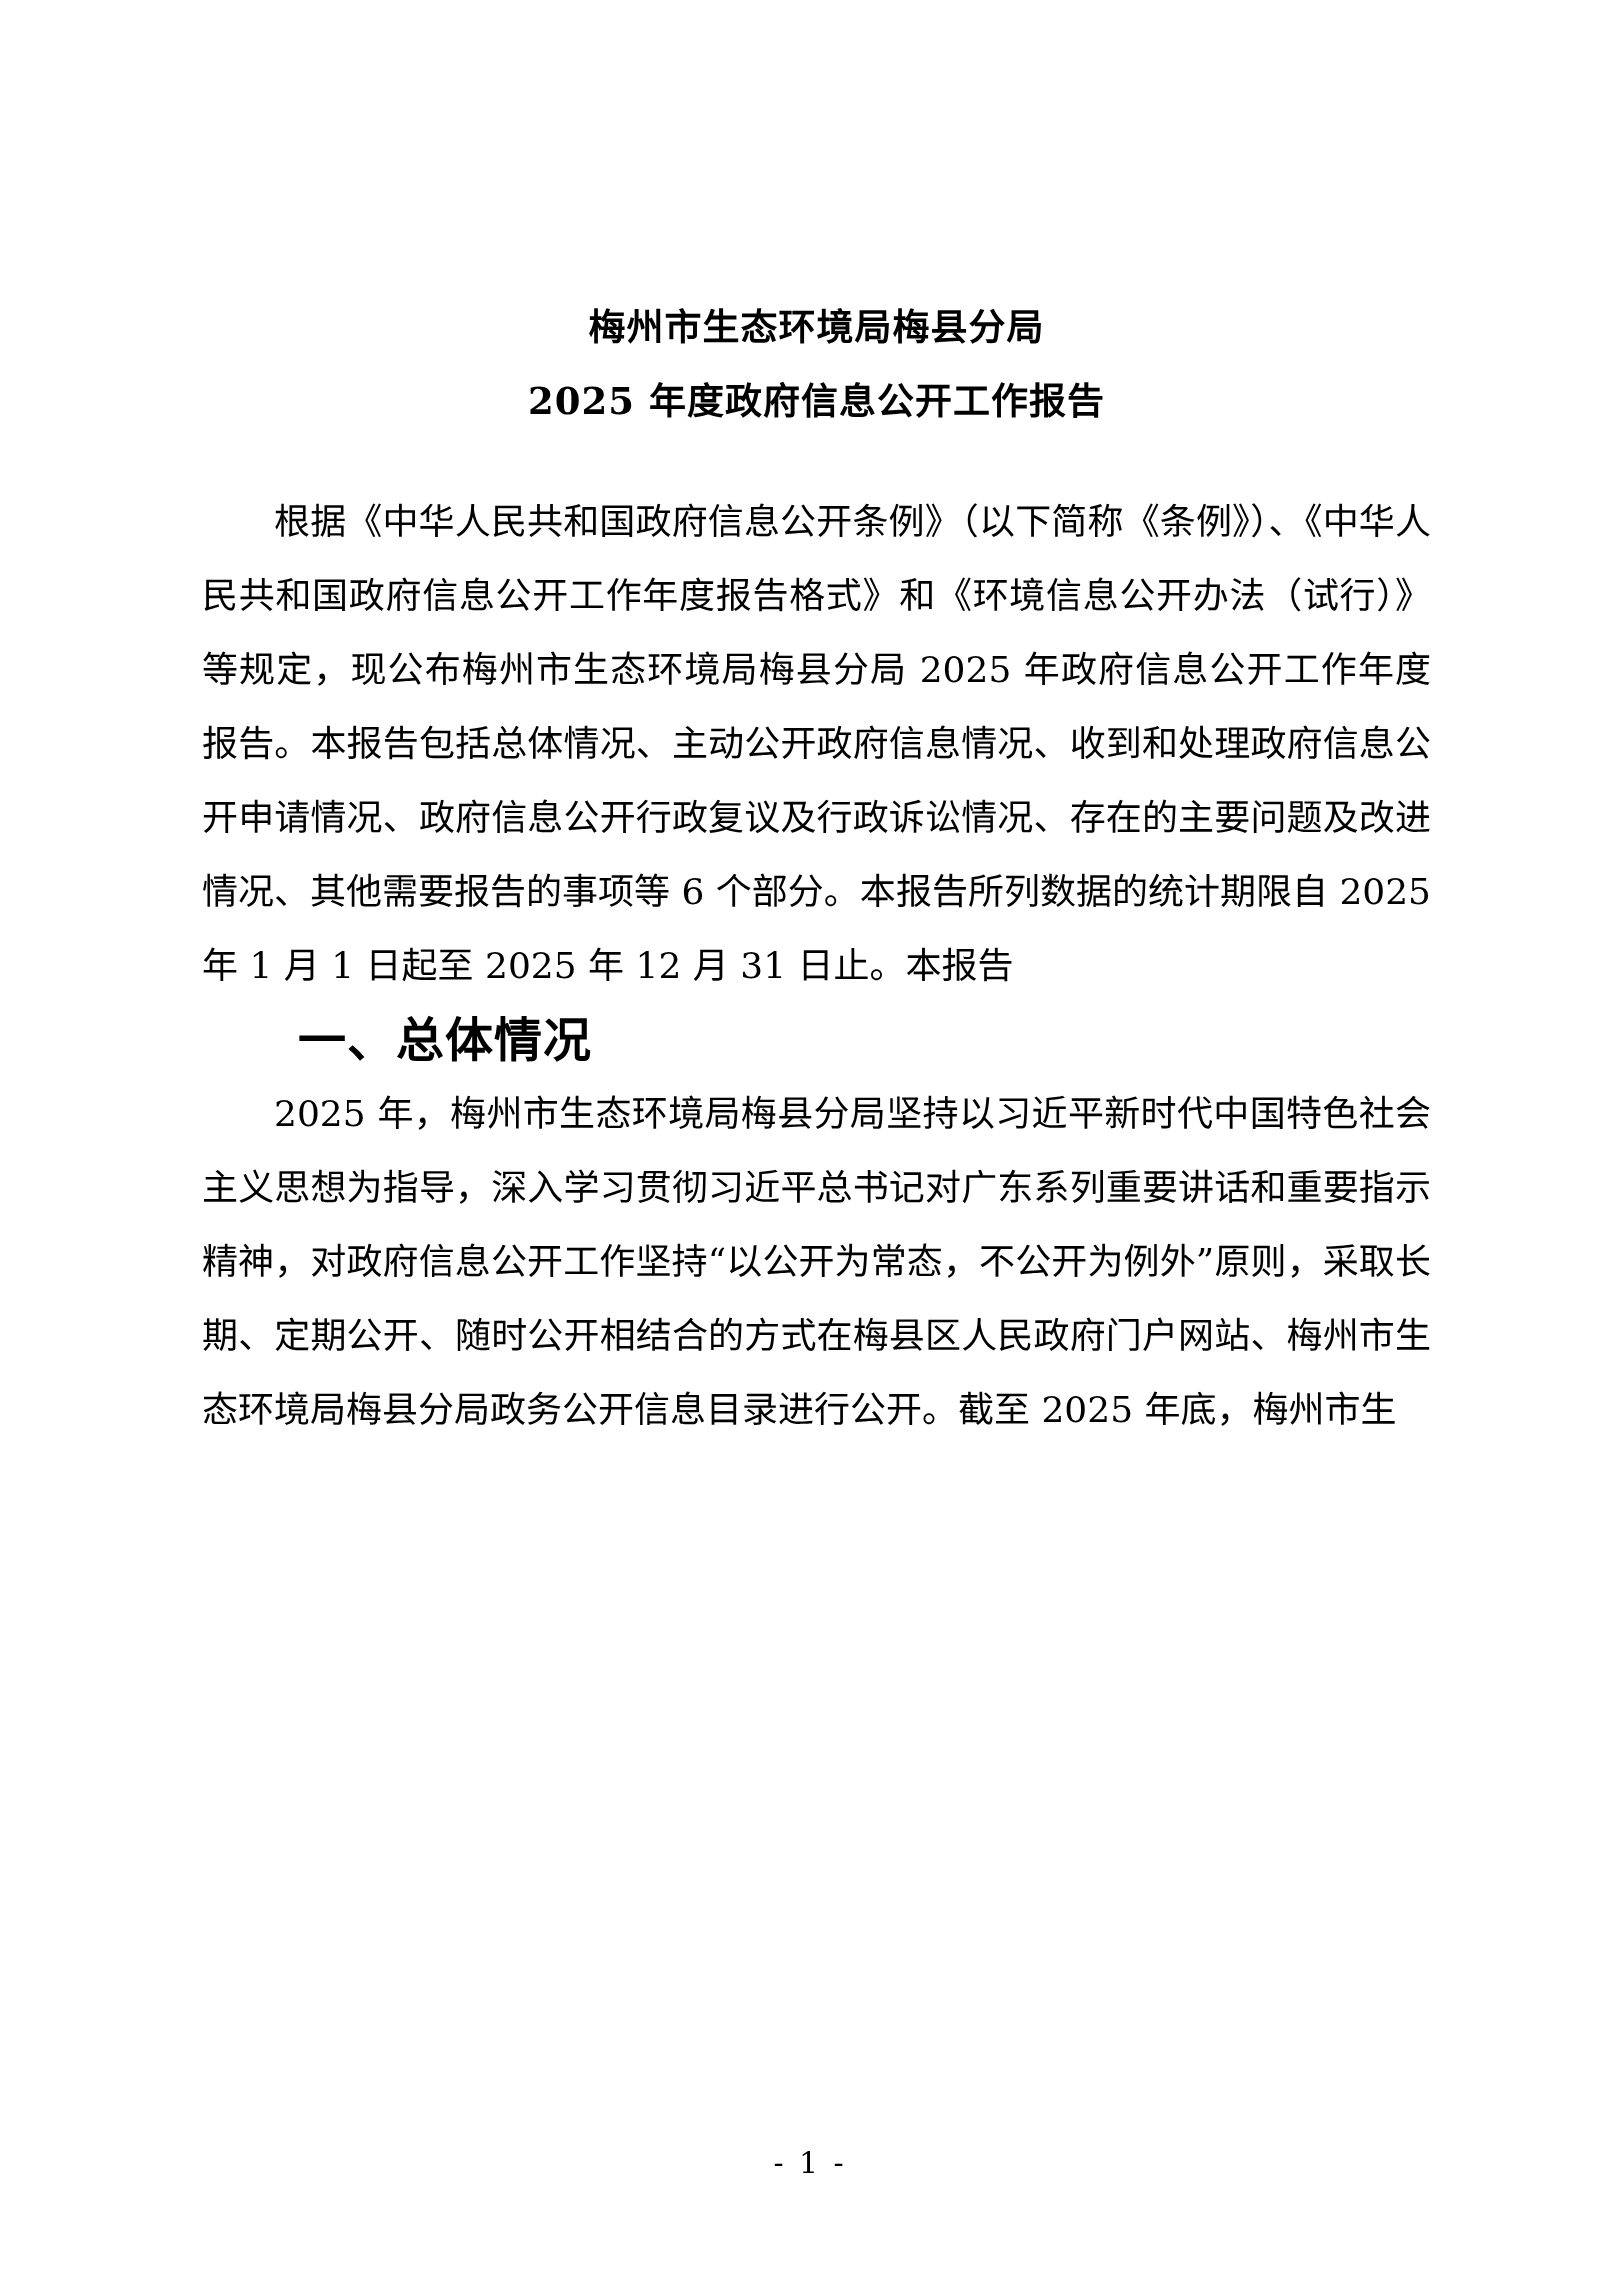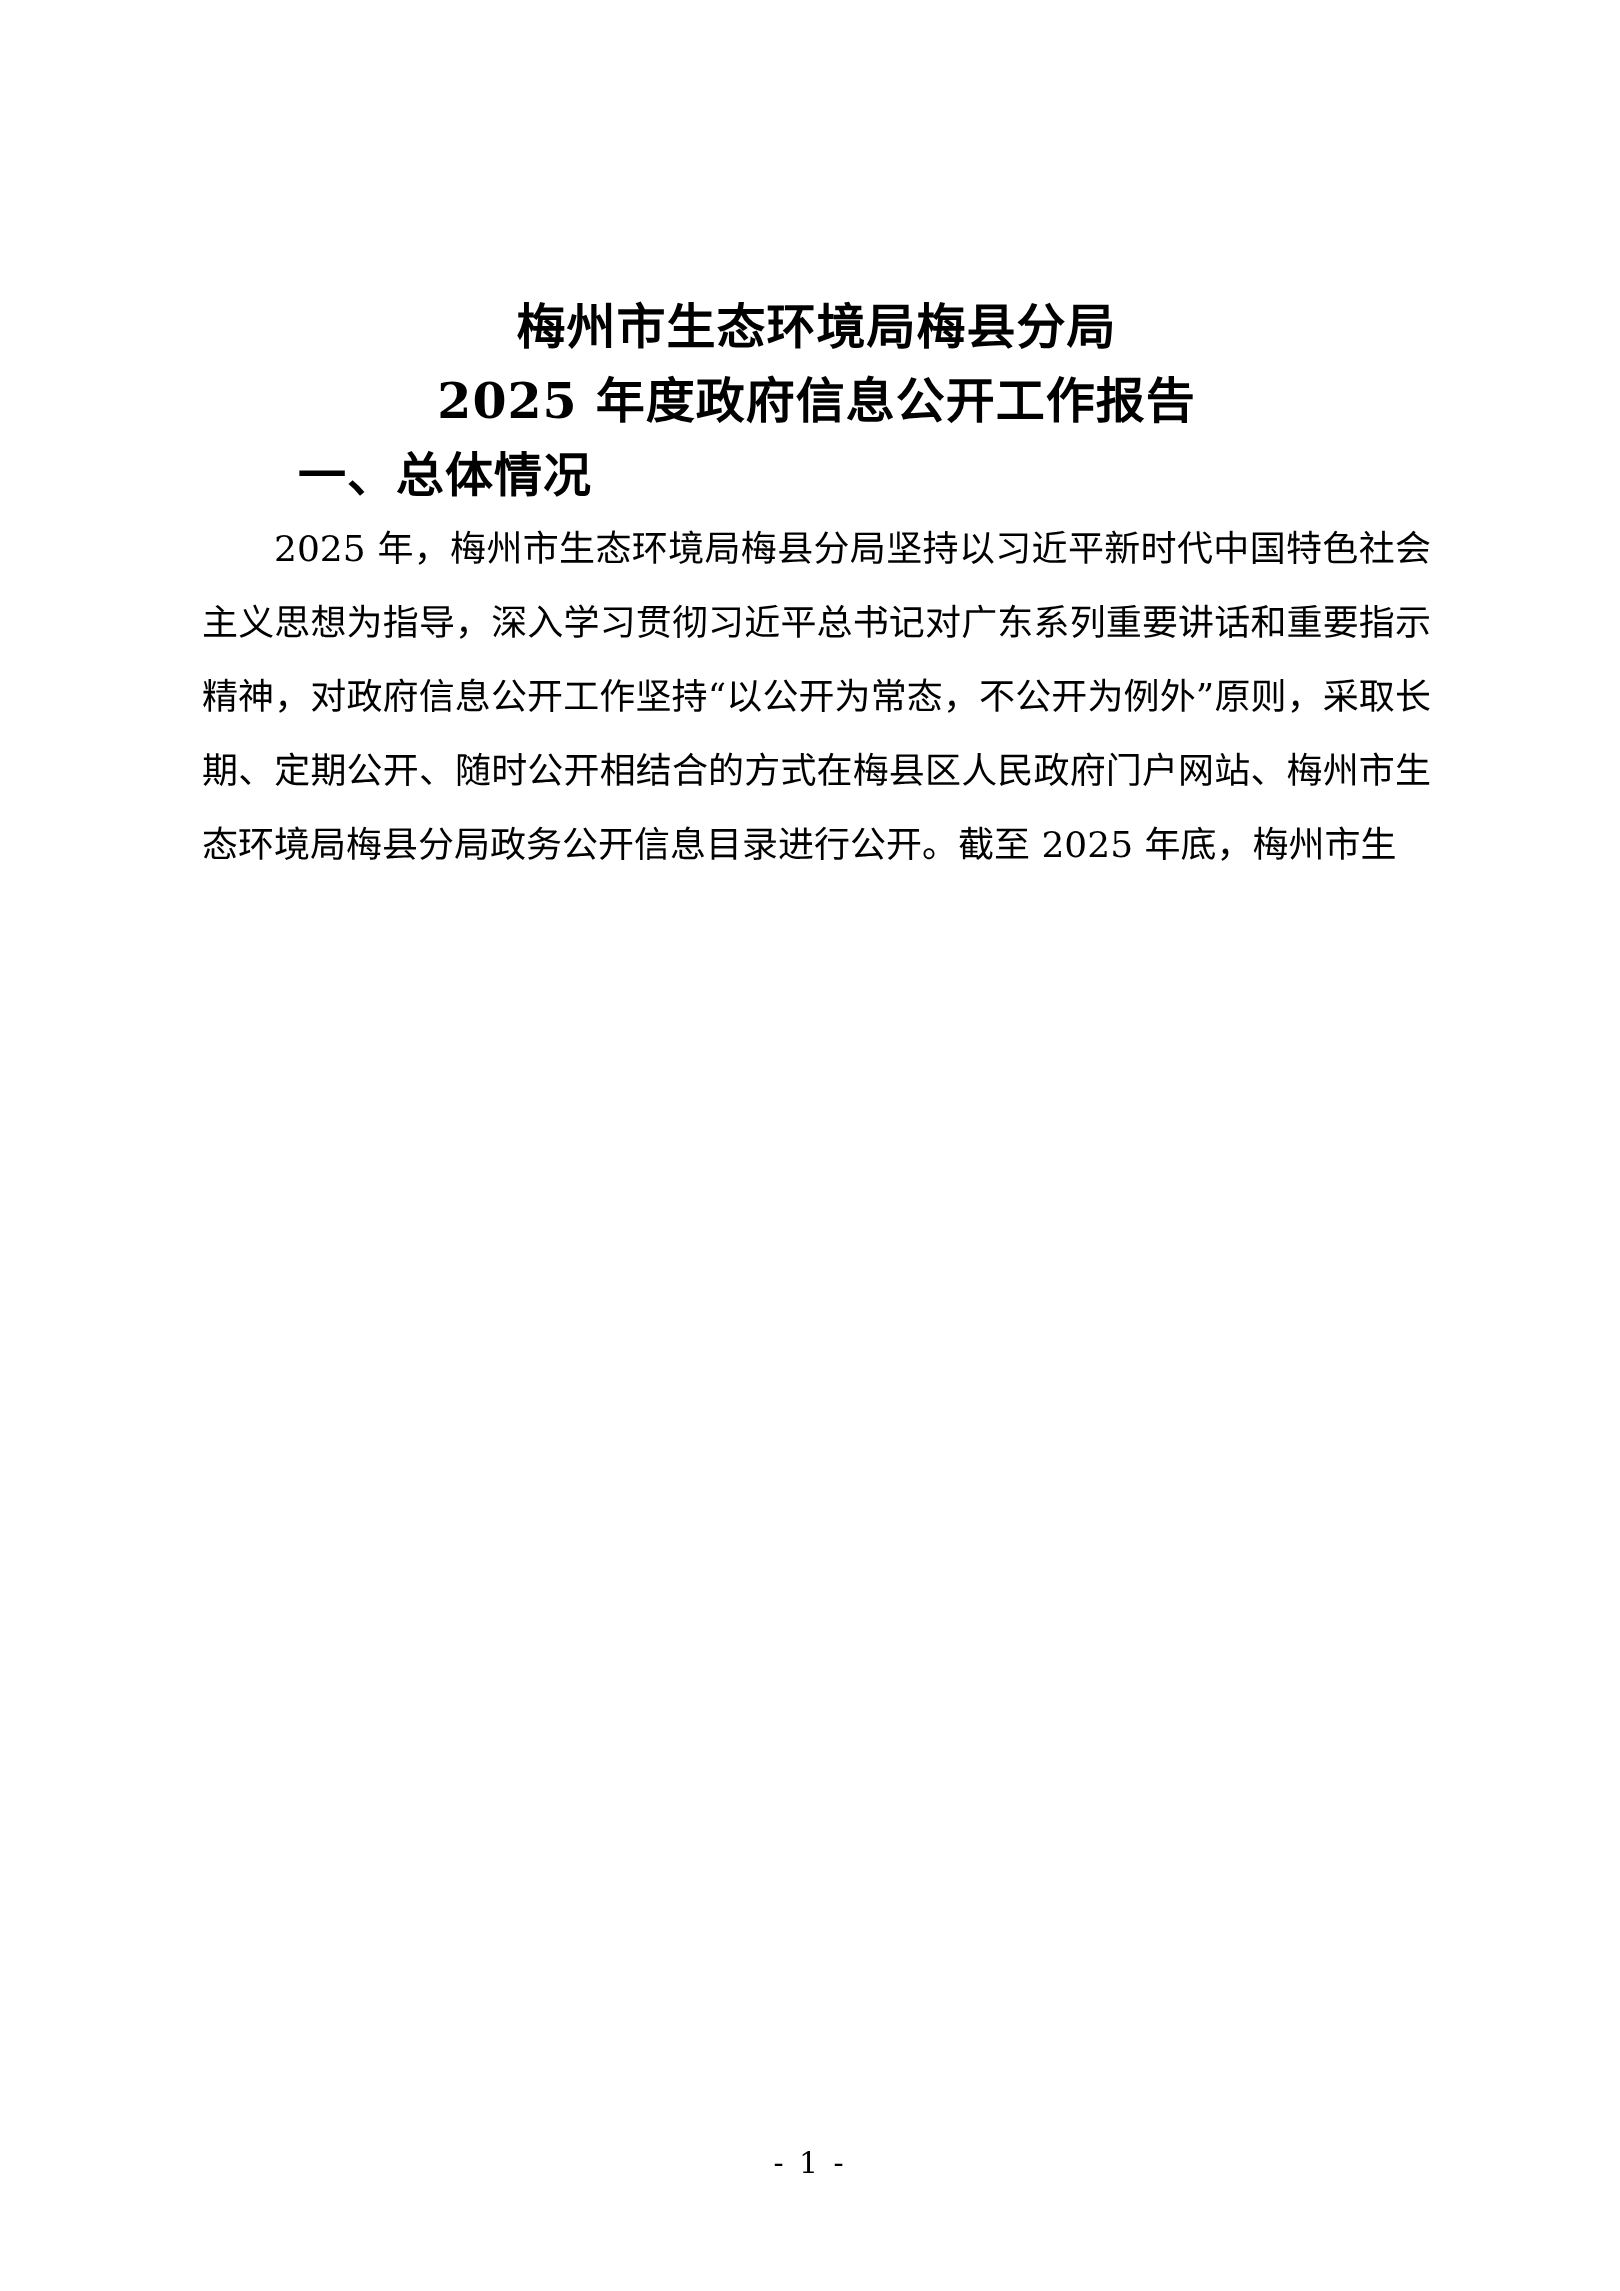--- a/index.html
+++ b/index.html
@@ -26,21 +26,21 @@
     position: absolute;
     left: 202px;
     top: 0;
     width: 1229px;
   }
   .doc-title {
     margin: 0;
     padding: 0;
     text-align: center;
     font-weight: 700;
-    font-size: 49px;
+    font-size: 37px;
     line-height: 74px;
     letter-spacing: 1px;
     font-family: "DejaVu Serif", "Liberation Serif", serif;
   }
   .doc-title .title-line {
     display: block;
     white-space: nowrap;
   }
   .title-block {
     padding-top: 290px;
@@ -100,20 +100,21 @@
 
 <div class="page">
 
   <div class="content">
 
     <h1 class="doc-title title-block">
       <span class="title-line">梅州市生态环境局梅县分局</span>
       <span class="title-line">2025 年度政府信息公开工作报告</span>
     </h1>
 
+    <p class="para indent first-para">根据《中华人民共和国政府信息公开条例》（以下简称《条例》）、《中华人民共和国政府信息公开工作年度报告格式》和《环境信息公开办法（试行）》等规定，现公布梅州市生态环境局梅县分局 2025 年政府信息公开工作年度报告。本报告包括总体情况、主动公开政府信息情况、收到和处理政府信息公开申请情况、政府信息公开行政复议及行政诉讼情况、存在的主要问题及改进情况、其他需要报告的事项等 6 个部分。本报告所列数据的统计期限自 2025 年 1 月 1 日起至 2025 年 12 月 31 日止。本报告</p>
 
 
 
     <h2 class="section-heading">一、总体情况</h2>
 
     <p class="para indent">2025 年，梅州市生态环境局梅县分局坚持以习近平新时代中国特色社会主义思想为指导，深入学习贯彻习近平总书记对广东系列重要讲话和重要指示精神，对政府信息公开工作坚持“以公开为常态，不公开为例外”原则，采取长期、定期公开、随时公开相结合的方式在梅县区人民政府门户网站、梅州市生态环境局梅县分局政务公开信息目录进行公开。截至 2025 年底，梅州市生</p>
 
   </div>
 
   <div class="footer">

